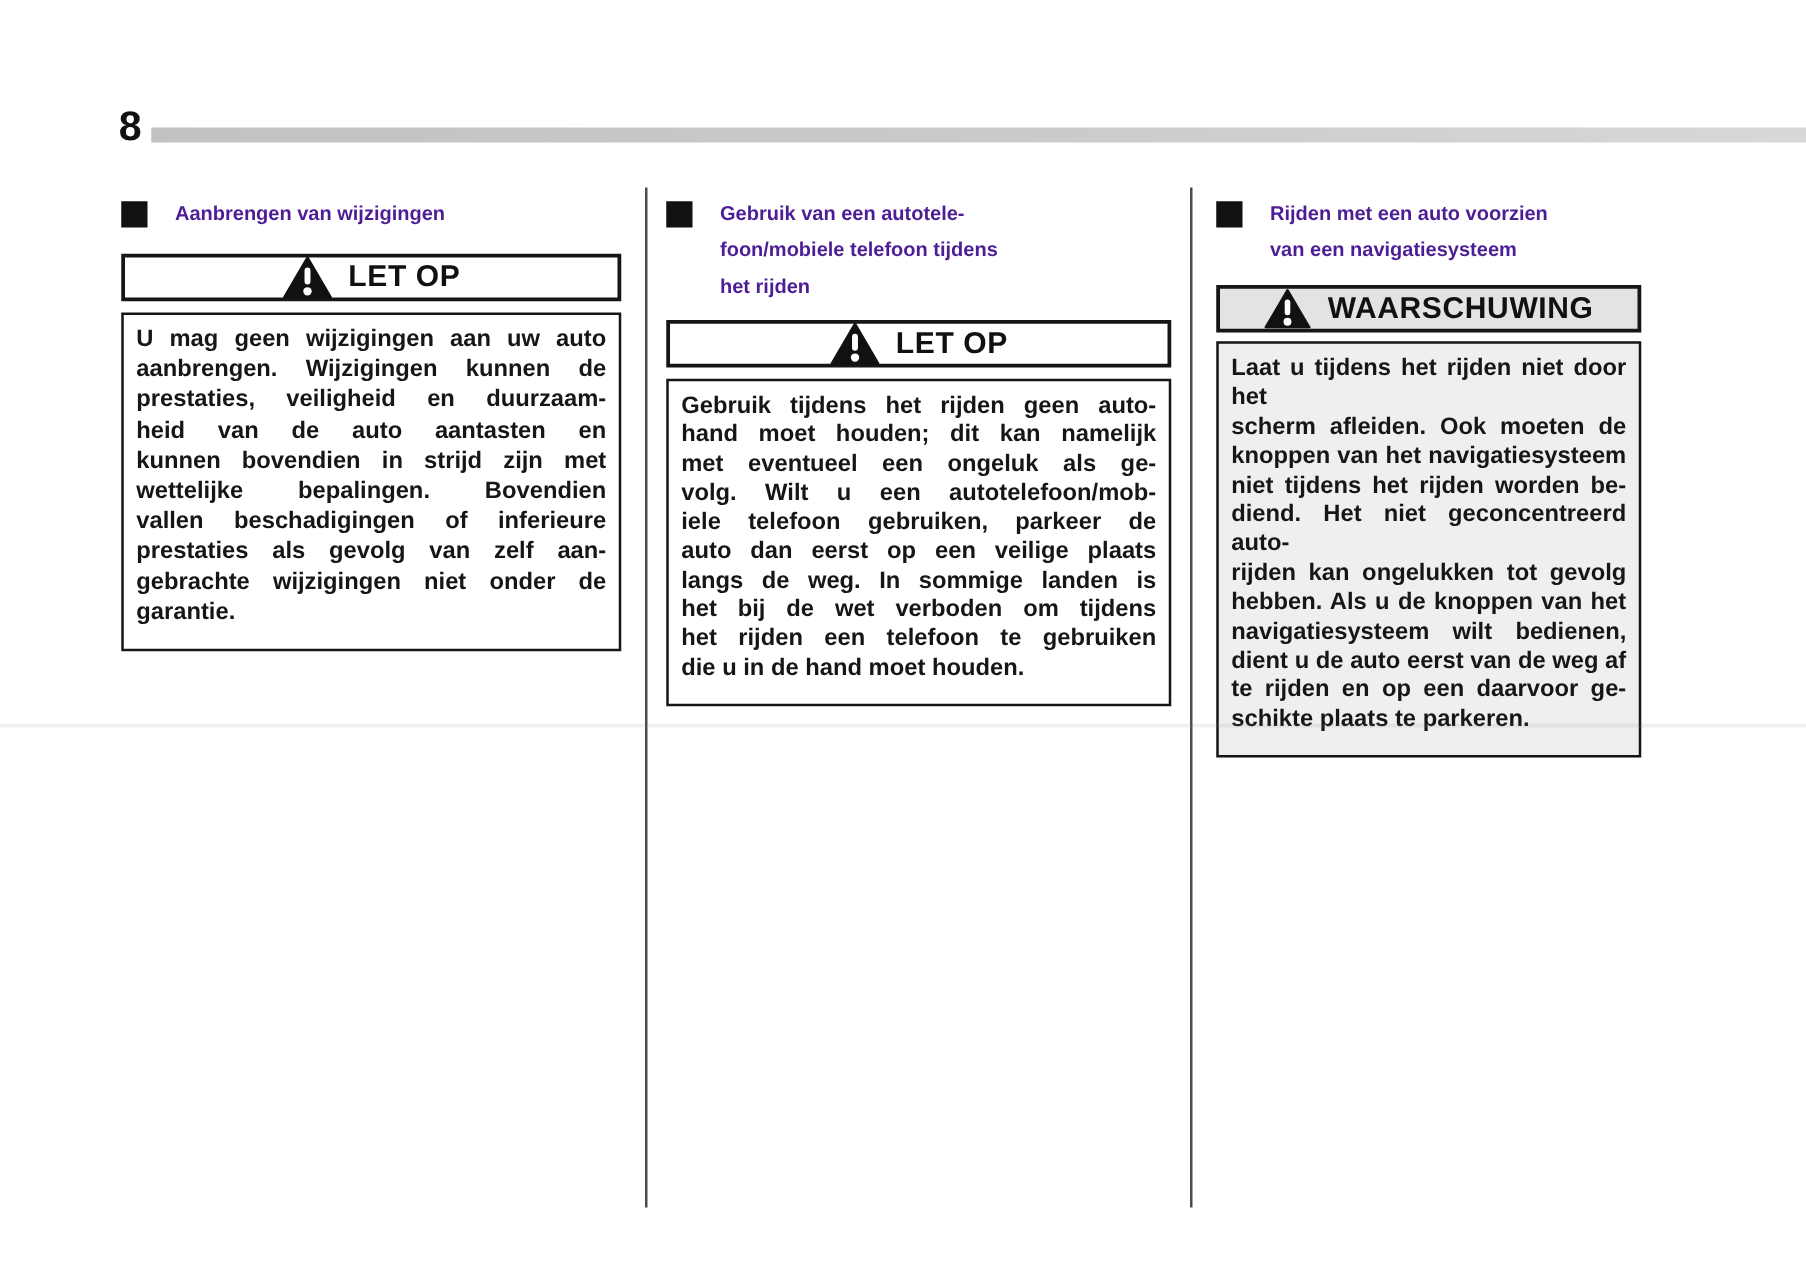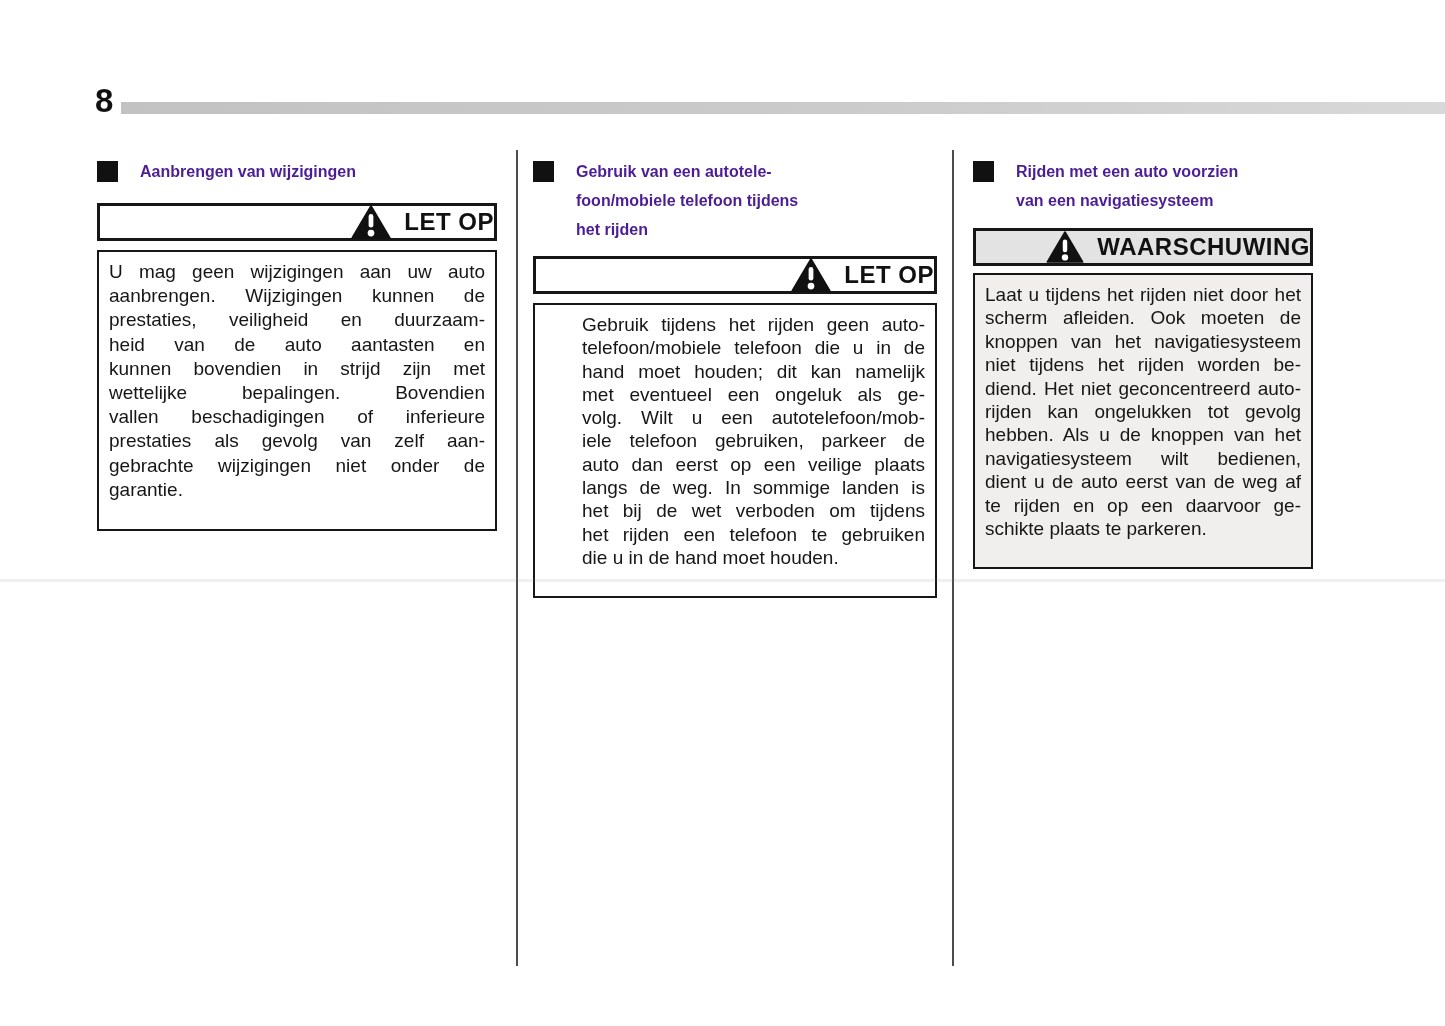--- a/index.html
+++ b/index.html
@@ -24,34 +24,34 @@
   .col{position:absolute;top:157px;}
   .col.c1{left:97px;width:400px;}
   .col.c2{left:533px;width:404px;}
   .col.c3{left:973px;width:340px;}
 
   .heading{display:flex;gap:22px;font-size:16px;font-weight:bold;line-height:29px;color:#4c1d95;}
   .bullet{flex:none;width:21px;height:21px;background:#111;margin-top:4px;}
   .heading-text .tline{text-align:left;white-space:nowrap;}
 
   .alert-box{height:38px;border:3px solid #161616;background:#fff;box-sizing:border-box;
-             display:flex;align-items:center;justify-content:flex-end;gap:13px;}
+             display:flex;align-items:center;justify-content:center;gap:13px;}
   .c1 .alert-box{margin-top:17px;}
   .c2 .alert-box{margin-top:12px;}
   .c3 .alert-box{margin-top:13px;background:#e3e3e3;}
   .alert-label{font-size:24px;font-weight:bold;letter-spacing:0.5px;color:#111;}
   .tri-icon{flex:none;display:block;}
 
   .body-box{margin-top:9px;border:2.5px solid #161616;background:#fff;
-            padding:8px 10px 27px;font-size:19px;font-weight:normal;color:#161616;}
+            padding:8px 10px 17px;font-size:19px;font-weight:bold;color:#161616;}
   .c3 .body-box{margin-top:7px;background:#f0efed;}
   .body-box .tline{text-align:justify;text-align-last:justify;}
   .body-box .tline:last-child{text-align-last:left;}
   .c1 .body-box .tline{line-height:24.2px;}
-  .c2 .body-box .tline{line-height:23.3px;margin-left:37px;}
+  .c2 .body-box .tline{line-height:23.3px;}
   .c3 .body-box .tline{line-height:23.4px;}
 </style>
 </head>
 <body>
 
 <div class="page">
 
   <span class="page-num">8</span>
   <div class="header-rule"></div>
 
@@ -99,21 +99,20 @@
     <div class="alert-box">
       <svg class="tri-icon" width="40" height="34" viewBox="0 0 100 86">
         <path d="M50 3 L97 83 L3 83 Z" fill="#111" stroke="#111" stroke-width="5" stroke-linejoin="round"></path>
         <rect x="44" y="23" width="12" height="34" rx="6" fill="#fff"></rect>
         <circle cx="50" cy="71" r="8.5" fill="#fff"></circle>
       </svg>
       <span class="alert-label">LET OP</span>
     </div>
     <div class="body-box">
         <div class="tline">Gebruik tijdens het rijden geen auto-</div>
-        <div class="tline">telefoon/mobiele telefoon die u in de</div>
         <div class="tline">hand moet houden; dit kan namelijk</div>
         <div class="tline">met eventueel een ongeluk als ge-</div>
         <div class="tline">volg. Wilt u een autotelefoon/mob-</div>
         <div class="tline">iele telefoon gebruiken, parkeer de</div>
         <div class="tline">auto dan eerst op een veilige plaats</div>
         <div class="tline">langs de weg. In sommige landen is</div>
         <div class="tline">het bij de wet verboden om tijdens</div>
         <div class="tline">het rijden een telefoon te gebruiken</div>
         <div class="tline">die u in de hand moet houden.</div>
       </div>

